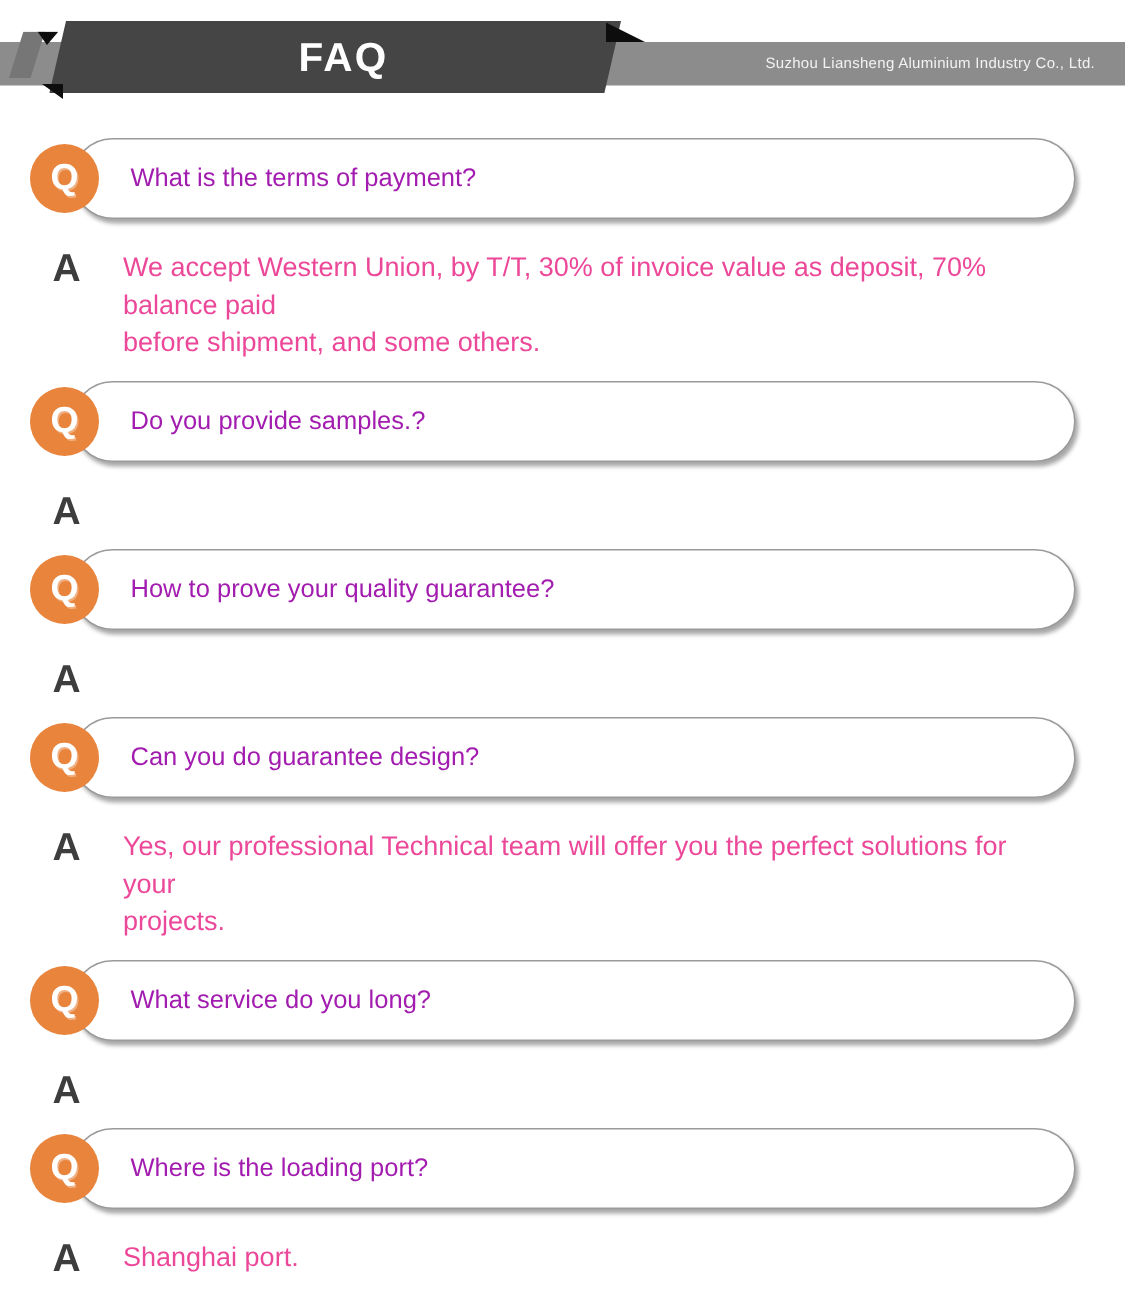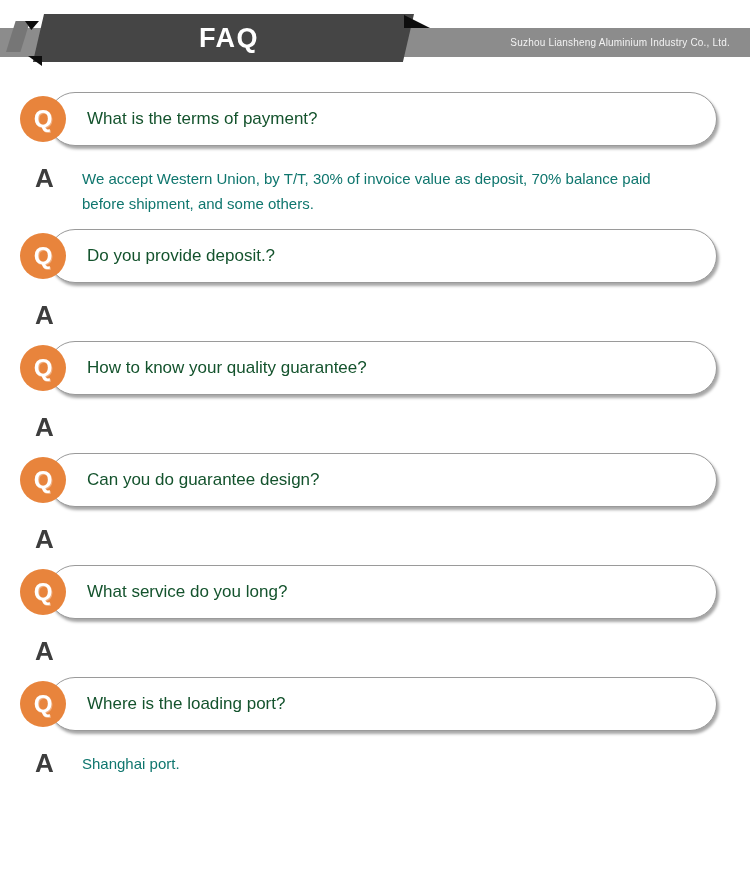--- a/index.html
+++ b/index.html
@@ -34,33 +34,33 @@
   .tri-bottom-left{left:28px;top:56px;width:14px;height:10px;clip-path:polygon(0 0,100% 0,100% 100%);}
   
   .faq{padding:12px 33px 0 20px;}
   .q-row{position:relative;height:54px;margin-bottom:19px;}
   .q-pill{
     position:absolute;left:28px;right:0;top:0;bottom:0;background:#ffffff;
     border:1px solid #9a9a9a;border-radius:28px;
     box-shadow:2px 3px 3px rgba(0,0,0,.35), inset 0 1px 0 #ffffff;
     display:flex;align-items:center;padding-left:38px;box-sizing:border-box;
   }
-  .q-text{font-size:17px;color:#14532d;}
+  .q-text{font-size:17px;color:#a21caf;}
   .q-circle{
     position:absolute;left:0;top:4px;width:46px;height:46px;border-radius:50%;
     background:#e8843c;z-index:2;display:flex;align-items:center;justify-content:center;
     color:#ffffff;font-size:24px;font-weight:bold;
     text-shadow:1px 1px 0 rgba(255,255,255,.35);
   }
   .a-row{display:flex;margin-bottom:13px;padding-left:15px;}
   .a-letter{
     width:47px;flex:0 0 47px;font-size:26px;font-weight:bold;color:#3d3d3d;line-height:26px;
   }
   .a-text{
-    flex:1;font-size:15px;color:#0f766e;line-height:25px;white-space:pre-line;padding-top:1px;
+    flex:1;font-size:18px;color:#ec4899;line-height:25px;white-space:pre-line;padding-top:1px;
     max-width:616px;
   }
 </style>
 </head>
 <body>
 
 <div class="header">
   <div class="band">
     <span class="company">Suzhou Liansheng Aluminium Industry Co., Ltd.</span>
   </div>
@@ -81,46 +81,48 @@
     <div class="q-circle">Q</div>
   </div>
   <div class="a-row">
     <div class="a-letter">A</div>
     <div class="a-text">We accept Western Union, by T/T, 30% of invoice value as deposit, 70% balance paid
 before shipment, and some others.</div>
   </div>
 
   <div class="q-row">
     <div class="q-pill">
-      <span class="q-text">Do you provide deposit.?</span>
+      <span class="q-text">Do you provide samples.?</span>
     </div>
     <div class="q-circle">Q</div>
   </div>
   <div class="a-row">
     <div class="a-letter">A</div>
   </div>
 
   <div class="q-row">
     <div class="q-pill">
-      <span class="q-text">How to know your quality guarantee?</span>
+      <span class="q-text">How to prove your quality guarantee?</span>
     </div>
     <div class="q-circle">Q</div>
   </div>
   <div class="a-row">
     <div class="a-letter">A</div>
   </div>
 
   <div class="q-row">
     <div class="q-pill">
       <span class="q-text">Can you do guarantee design?</span>
     </div>
     <div class="q-circle">Q</div>
   </div>
   <div class="a-row">
     <div class="a-letter">A</div>
+    <div class="a-text">Yes, our professional Technical team will offer you the perfect solutions for your
+projects.</div>
   </div>
 
   <div class="q-row">
     <div class="q-pill">
       <span class="q-text">What service do you long?</span>
     </div>
     <div class="q-circle">Q</div>
   </div>
   <div class="a-row">
     <div class="a-letter">A</div>

